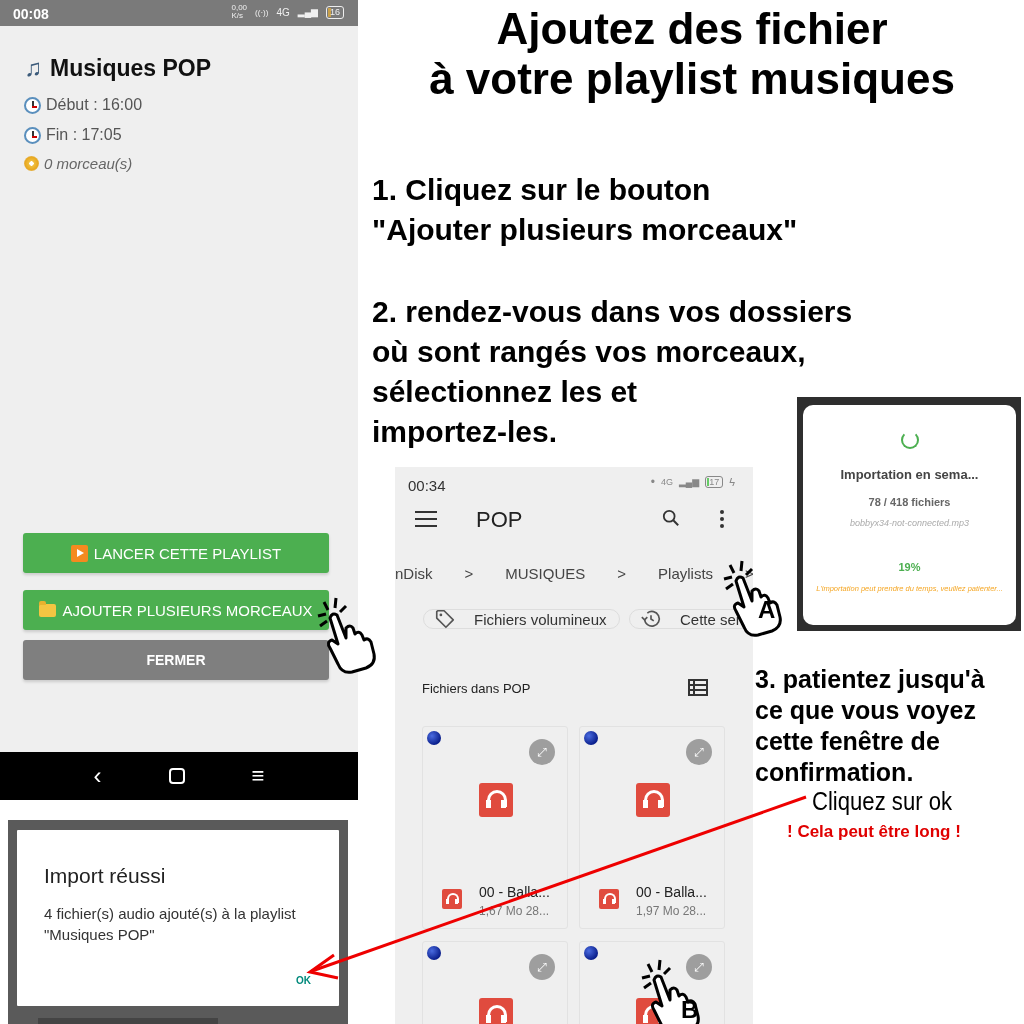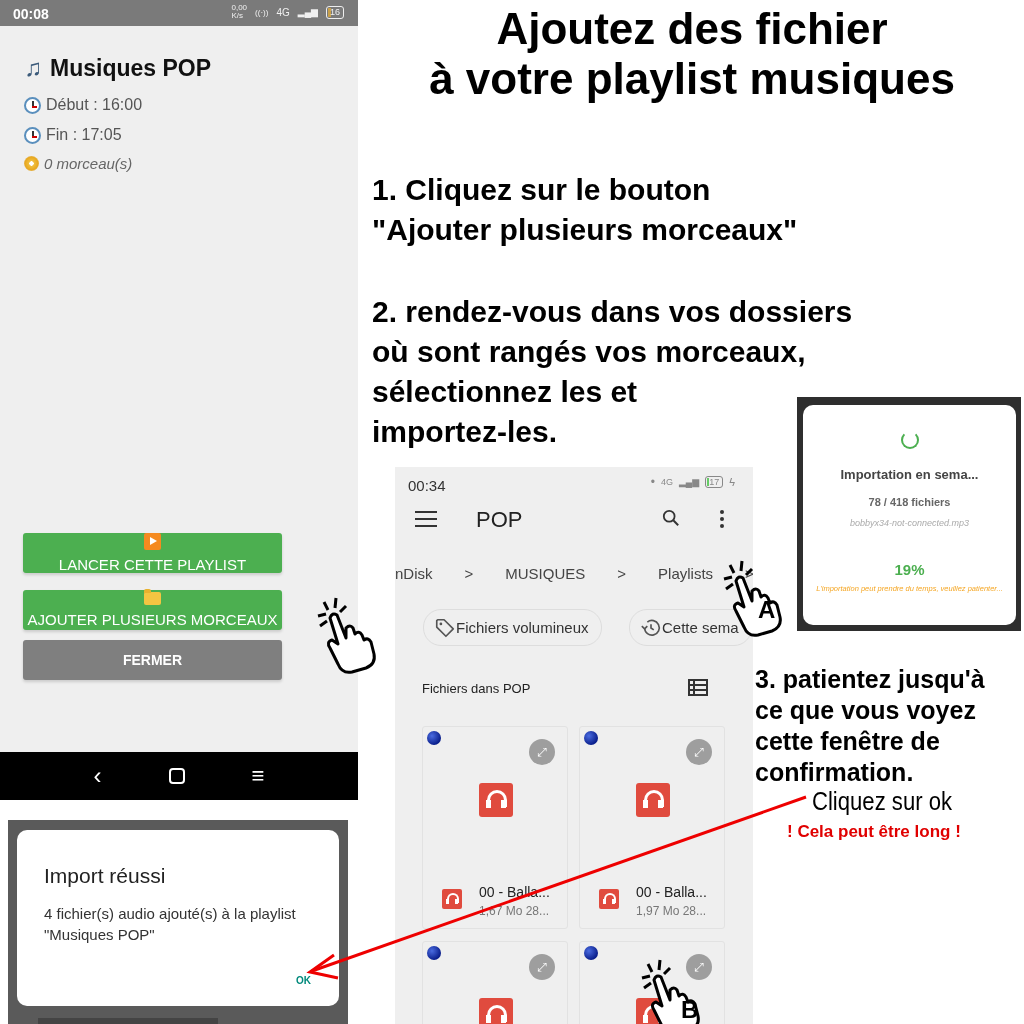--- a/index.html
+++ b/index.html
@@ -16,37 +16,37 @@
 
   .p1-title { position: absolute; left: 24px; top: 54px; font-size: 23px; font-weight: bold; color: #111; display: flex; align-items: center; gap: 8px; }
   .note-icon { color: #3b5a7a; font-size: 24px; }
   .p1-info { position: absolute; left: 24px; font-size: 16px; color: #555; display: flex; align-items: center; gap: 5px; }
   .clock-icon { width: 17px; height: 17px; border: 2px solid #5a8fbd; border-radius: 50%; background: #fff; position: relative; display: inline-block; }
   .clock-icon::before { content: ""; position: absolute; left: 6px; top: 2px; width: 2px; height: 6px; background: #333; }
   .clock-icon::after { content: ""; position: absolute; left: 6px; top: 7px; width: 5px; height: 2px; background: #c00; }
   .disc-icon { width: 15px; height: 15px; border-radius: 50%; background: radial-gradient(circle, #fff 20%, #f0c040 22%, #e8a820 60%, #d8d8d8 100%); display: inline-block; }
   .p1-count { font-style: italic; font-size: 15px; color: #666; }
 
-  .p1-btn { position: absolute; left: 23px; width: 259px; height: 40px; border-radius: 3px; color: #fff; font-size: 15px; display: flex; align-items: center; justify-content: center; gap: 6px; box-shadow: 0 2px 3px rgba(0,0,0,0.15); flex-direction: column; }
+  .p1-btn { position: absolute; left: 23px; width: 306px; height: 40px; border-radius: 3px; color: #fff; font-size: 15px; display: flex; align-items: center; justify-content: center; gap: 6px; box-shadow: 0 2px 3px rgba(0,0,0,0.15); }
   .p1-btn.green { background: #4caf50; }
   .p1-btn.grey { background: #7f7f7f; font-weight: bold; font-size: 14px; }
   .play-icon { width: 17px; height: 17px; background: #f58a1f; border-radius: 2px; position: relative; display: inline-block; }
   .play-icon::after { content: ""; position: absolute; left: 6px; top: 4px; border-left: 7px solid #fff; border-top: 4.5px solid transparent; border-bottom: 4.5px solid transparent; }
   .folder-icon { width: 17px; height: 13px; background: #f4c542; border-radius: 2px; position: relative; display: inline-block; }
   .folder-icon::before { content: ""; position: absolute; left: 0; top: -3px; width: 7px; height: 4px; background: #e8b22f; border-radius: 2px 2px 0 0; }
 
   .p1-navbar { position: absolute; left: 0; top: 752px; width: 358px; height: 48px; background: #000; display: flex; justify-content: space-around; align-items: center; padding: 0 60px; color: #fff; }
   .nav-back { font-size: 24px; }
   .nav-home { width: 16px; height: 16px; border: 2px solid #fff; border-radius: 4px; }
   .nav-menu { font-size: 22px; }
 
   
   .dlg-wrap { position: absolute; left: 8px; top: 820px; width: 340px; height: 204px; background: #5a5a5a; }
   .dlg-wrap .under-text { position: absolute; left: 30px; bottom: 0; width: 180px; height: 6px; background: #444; }
-  .dlg { position: absolute; left: 9px; top: 10px; width: 322px; height: 176px; background: #fff; border-radius: 10px; }
+  .dlg { position: absolute; left: 9px; top: 10px; width: 322px; height: 176px; background: #fff; border-radius: 1px; }
   .dlg-title { position: absolute; left: 27px; top: 34px; font-size: 21px; color: #222; }
   .dlg-body { position: absolute; left: 27px; top: 73px; font-size: 15px; color: #333; line-height: 21px; width: 270px; }
   .dlg-ok { position: absolute; right: 28px; top: 145px; font-size: 10px; font-weight: bold; color: #00897b; }
 
   
   .main-title { position: absolute; left: 360px; top: 4px; width: 664px; text-align: center; font-size: 44px; font-weight: bold; color: #000; line-height: 50px; }
   .step { position: absolute; left: 372px; font-size: 30px; font-weight: bold; color: #000; line-height: 40px; }
 
   
   .phone2 { position: absolute; left: 395px; top: 467px; width: 358px; height: 557px; background: #efefef; overflow: hidden; }
@@ -59,21 +59,21 @@
   .p2-hamburger span { height: 2px; background: #333; display: block; }
   .p2-title { position: absolute; left: 81px; top: 2px; font-size: 22px; color: #222; }
   .p2-search { position: absolute; left: 267px; top: 4px; width: 18px; height: 18px; }
   .p2-kebab { position: absolute; left: 324px; top: 5px; width: 6px; height: 18px; display: flex; flex-direction: column; justify-content: space-between; align-items: center; }
   .p2-kebab span { width: 4px; height: 4px; background: #333; border-radius: 50%; display: block; }
 
   .p2-crumbs { position: absolute; left: 0; top: 98px; font-size: 15px; color: #444; white-space: nowrap; display: flex; gap: 16px; }
   .crumb-sep { margin: 0 16px; color: #444; }
   .crumb-active { color: #1a73e8; }
 
-  .p2-chip { position: absolute; top: 142px; height: 37px; border: 1px solid #ddd; border-radius: 18px; background: #efefef; font-size: 15px; color: #333; display: flex; align-items: center; padding: 0 12px 0 10px; gap: 0; white-space: nowrap; }
+  .p2-chip { position: absolute; top: 142px; height: 20px; border: 1px solid #ddd; border-radius: 18px; background: #efefef; font-size: 15px; color: #333; display: flex; align-items: center; padding: 0 12px 0 10px; gap: 18px; white-space: nowrap; }
   .p2-section { position: absolute; left: 27px; top: 214px; font-size: 13px; color: #222; }
 
   .card { position: absolute; width: 146px; height: 203px; background: #efefef; border: 1px solid #e2e2e2; border-radius: 3px; }
   .card .dot { position: absolute; left: 4px; top: 4px; width: 14px; height: 14px; border-radius: 50%; background: radial-gradient(circle at 35% 35%, #4a6be0, #0a1f8c 70%); }
   .card .expand { position: absolute; right: 12px; top: 12px; width: 26px; height: 26px; border-radius: 50%; background: #9e9e9e; color: #fff; font-size: 12px; text-align: center; line-height: 26px; }
   .card .big-hp { position: absolute; left: 56px; top: 56px; width: 34px; height: 34px; background: #e04b3e; border-radius: 3px; }
   .big-hp::before { content: ""; position: absolute; left: 8px; top: 7px; width: 14px; height: 14px; border: 3px solid #fff; border-bottom: none; border-radius: 10px 10px 0 0; }
   .big-hp::after { content: ""; position: absolute; left: 7px; top: 17px; width: 20px; height: 8px; border-left: 5px solid #fff; border-right: 5px solid #fff; box-sizing: border-box; }
   .card .small-hp { position: absolute; left: 19px; top: 162px; width: 20px; height: 20px; background: #e04b3e; border-radius: 2px; }
   .small-hp::before { content: ""; position: absolute; left: 5px; top: 4px; width: 8px; height: 8px; border: 2px solid #fff; border-bottom: none; border-radius: 6px 6px 0 0; }
@@ -81,21 +81,21 @@
   .card .fname { position: absolute; left: 56px; top: 157px; font-size: 14px; color: #222; }
   .card .fmeta { position: absolute; left: 56px; top: 177px; font-size: 12px; color: #777; }
 
   
   .imp-wrap { position: absolute; left: 797px; top: 397px; width: 224px; height: 234px; background: #2e2e2e; }
   .imp { position: absolute; left: 6px; top: 8px; width: 213px; height: 220px; background: #fff; border-radius: 10px; text-align: center; }
   .spinner { position: absolute; left: 98px; top: 26px; width: 18px; height: 18px; border: 2px solid #4caf50; border-top-color: transparent; border-radius: 50%; }
   .imp-title { position: absolute; left: 0; top: 62px; width: 100%; font-size: 13px; font-weight: bold; color: #444; }
   .imp-count { position: absolute; left: 0; top: 91px; width: 100%; font-size: 11px; font-weight: bold; color: #666; }
   .imp-file { position: absolute; left: 0; top: 113px; width: 100%; font-size: 9px; font-style: italic; color: #aaa; }
-  .imp-pct { position: absolute; left: 0; top: 156px; width: 100%; font-size: 15px; font-weight: bold; color: #4caf50; }
+  .imp-pct { position: absolute; left: 0; top: 156px; width: 100%; font-size: 11px; font-weight: bold; color: #4caf50; }
   .imp-note { position: absolute; left: 12px; top: 178px; width: 189px; font-size: 7.5px; font-style: italic; color: #f5a623; line-height: 12px; }
 
   
   .step3 { position: absolute; left: 755px; top: 664px; font-size: 25px; font-weight: bold; color: #000; line-height: 31px; }
   .click-ok { position: absolute; left: 812px; top: 786px; font-size: 26px; color: #000; transform: scaleX(0.85); transform-origin: left; }
   .warn { position: absolute; left: 787px; top: 822px; font-size: 17px; font-weight: bold; color: #e00000; }
 
   
   .overlay-svg { position: absolute; left: 0; top: 0; width: 1024px; height: 1024px; pointer-events: none; }
   .hand-label { position: absolute; font-size: 24px; font-weight: bold; color: #000; }

